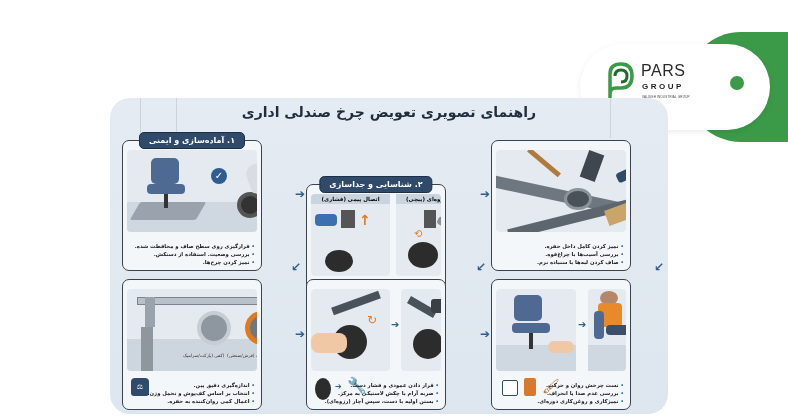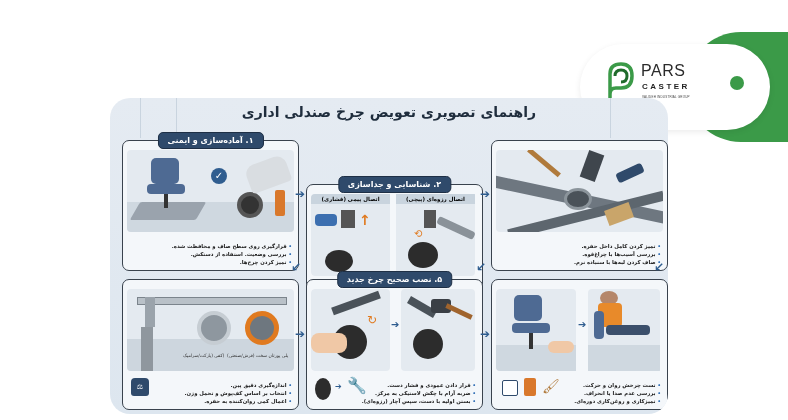--- a/index.html
+++ b/index.html
@@ -13,21 +13,21 @@
   .logo-text-pars { position: absolute; left: 641px; top: 62px; font-family: "Liberation Sans", sans-serif; font-size: 16px; font-weight: 300; color: #2b2b2b; letter-spacing: 0.5px; }
   .logo-text-caster { position: absolute; left: 642px; top: 82px; font-family: "Liberation Sans", sans-serif; font-size: 8px; font-weight: 700; color: #1f1f1f; letter-spacing: 2.5px; }
   .logo-tagline { position: absolute; left: 642px; top: 95px; font-family: "Liberation Sans", sans-serif; font-size: 3px; color: #444; letter-spacing: 0.2px; }
   .logo-dot { position: absolute; left: 730px; top: 76px; width: 14px; height: 14px; border-radius: 50%; background: #3b9a48; }
 
   
   .poster { position: absolute; left: 110px; top: 98px; width: 558px; height: 316px; background: linear-gradient(180deg, #e5ebf2 0%, #dde6ef 100%); border-radius: 20px; overflow: hidden; }
   .poster .window-line { position: absolute; top: 0; width: 1px; height: 40px; background: #c9d4df; }
   .poster-title { position: absolute; left: 0; right: 0; top: 6px; text-align: center; font-size: 14px; font-weight: 700; color: #1f2d3d; direction: rtl; }
 
-  .card { position: absolute; width: 177px; height: 131px; background: #f4f7fa; border: 1.5px solid #39424d; border-radius: 7px; }
+  .card { position: absolute; width: 140px; height: 131px; background: #f4f7fa; border: 1.5px solid #39424d; border-radius: 7px; }
   .card-label { position: absolute; top: -9px; left: 50%; transform: translateX(-50%); white-space: nowrap; background: #2f4a6b; color: #ffffff; font-size: 8px; font-weight: 700; padding: 3px 9px; border-radius: 5px; direction: rtl; border: 1px solid #1e2f45; }
   .card-illus { position: absolute; left: 4px; right: 4px; top: 9px; height: 82px; border-radius: 4px; overflow: hidden; background: #e4eaf0; }
   .card-bullets { position: absolute; left: 6px; right: 6px; bottom: 4px; direction: rtl; list-style: none; }
   .card-bullets li { font-size: 5.3px; line-height: 8px; color: #1a1a1a; font-weight: 700; white-space: nowrap; }
   .card-bullets li::before { content: "\2022"; color: #2f6db5; margin-left: 2px; }
 
   .flow-arrow { position: absolute; color: #2f5d8f; font-size: 12px; font-weight: 700; line-height: 1; }
 
   
   .floor { position: absolute; left: 0; right: 0; bottom: 0; height: 30px; background: #cfd8e0; }
@@ -38,21 +38,21 @@
 
 <div class="stage">
 
   <div class="green-blob"></div>
   <div class="logo-pill"></div>
   <svg class="logo-mark" viewBox="0 0 30 38">
     <path d="M4 36 L4 12 Q4 2 15 2 Q26 2 26 14 Q26 26 15 26 L10 26 Q4 26 4 32 Z" fill="none" stroke="#3b9a48" stroke-width="3.5"></path>
     <path d="M9 14 Q9 8 15 8 Q21 8 21 14 Q21 20 15 20" fill="none" stroke="#1f6b2b" stroke-width="3"></path>
   </svg>
   <div class="logo-text-pars">PARS</div>
-  <div class="logo-text-caster">CASTER</div>
+  <div class="logo-text-caster">GROUP</div>
   <div class="logo-tagline">VALIDEH INDUSTRIAL GROUP</div>
   <div class="logo-dot"></div>
 
   <div class="poster">
     <div class="window-line" style="left:30px"></div>
     <div class="window-line" style="left:66px"></div>
     <div class="window-line" style="left:500px"></div>
 
     <div class="poster-title">راهنمای تصویری تعویض چرخ صندلی اداری</div>
 
@@ -131,21 +131,20 @@
       </div>
       <div class="shape" style="left:8px; top:98px; width:18px; height:18px; background:#2f4a6b; border-radius:4px 4px 3px 3px; color:#fff; font-size:7px; text-align:center; line-height:18px;">⚖</div>
       <ul class="card-bullets" style="left:34px;">
         <li>اندازه‌گیری دقیق پین.</li>
         <li>انتخاب بر اساس کف‌پوش و تحمل وزن.</li>
         <li>اعمال کمی روان‌کننده به حفره.</li>
       </ul>
     </div>
 
     <div class="card" style="left:196px; top:181px;">
-      <div class="card-label">۵. نصب صحیح چرخ جدید</div>
       <div class="card-illus" style="background:transparent;">
         <div class="shape" style="left:0; top:0; width:79px; height:82px; background:#e4eaf0; border-radius:4px;">
           <div class="shape" style="left:20px; top:10px; width:50px; height:8px; background:#4a5259; transform:rotate(-20deg);"></div>
           <div class="shape" style="left:22px; top:36px; width:34px; height:34px; border-radius:50%; background:#2c2c2c;"></div>
           <div class="shape" style="left:0; top:44px; width:36px; height:20px; background:#f0c8a6; border-radius:8px;"></div>
           <div class="shape" style="left:56px; top:24px; color:#e07a1f; font-size:12px;">↻</div>
         </div>
         <div class="shape" style="left:80px; top:30px; color:#2f5d8f; font-size:10px; font-weight:700;">➔</div>
         <div class="shape" style="left:90px; top:0; width:74px; height:82px; background:#e4eaf0; border-radius:4px;">
           <div class="shape" style="left:6px; top:14px; width:30px; height:8px; background:#4a5259; transform:rotate(30deg);"></div>

